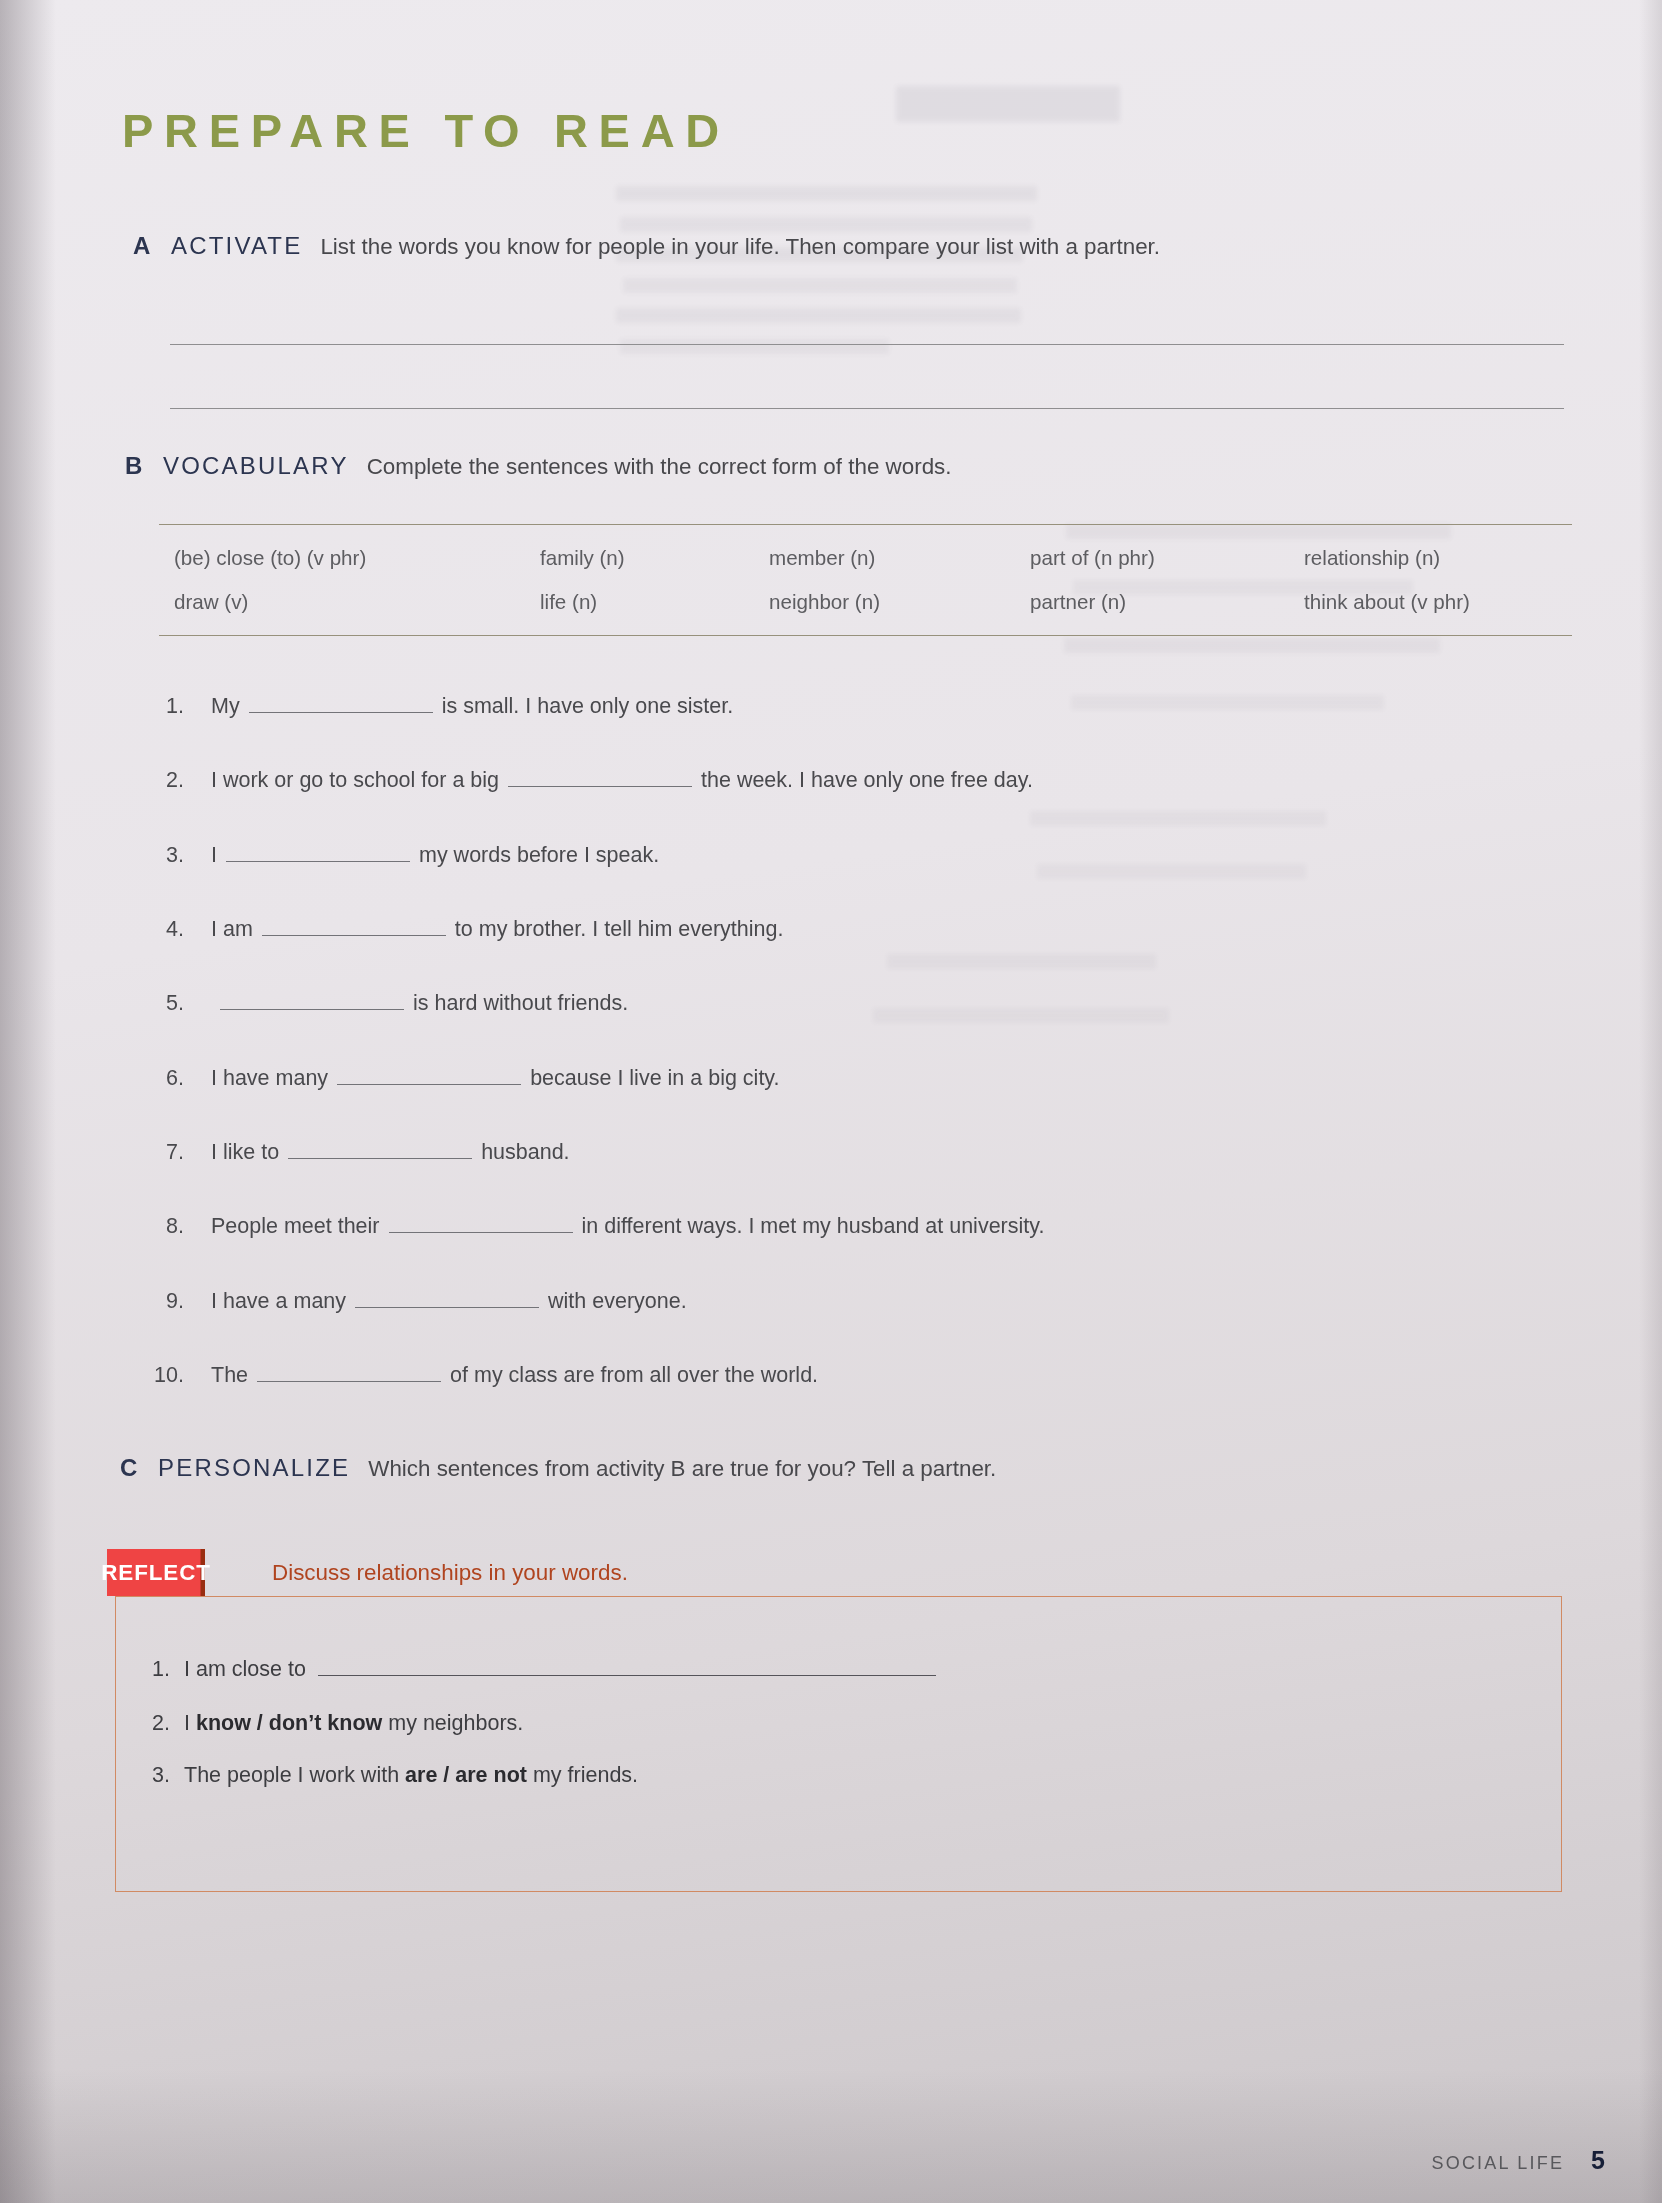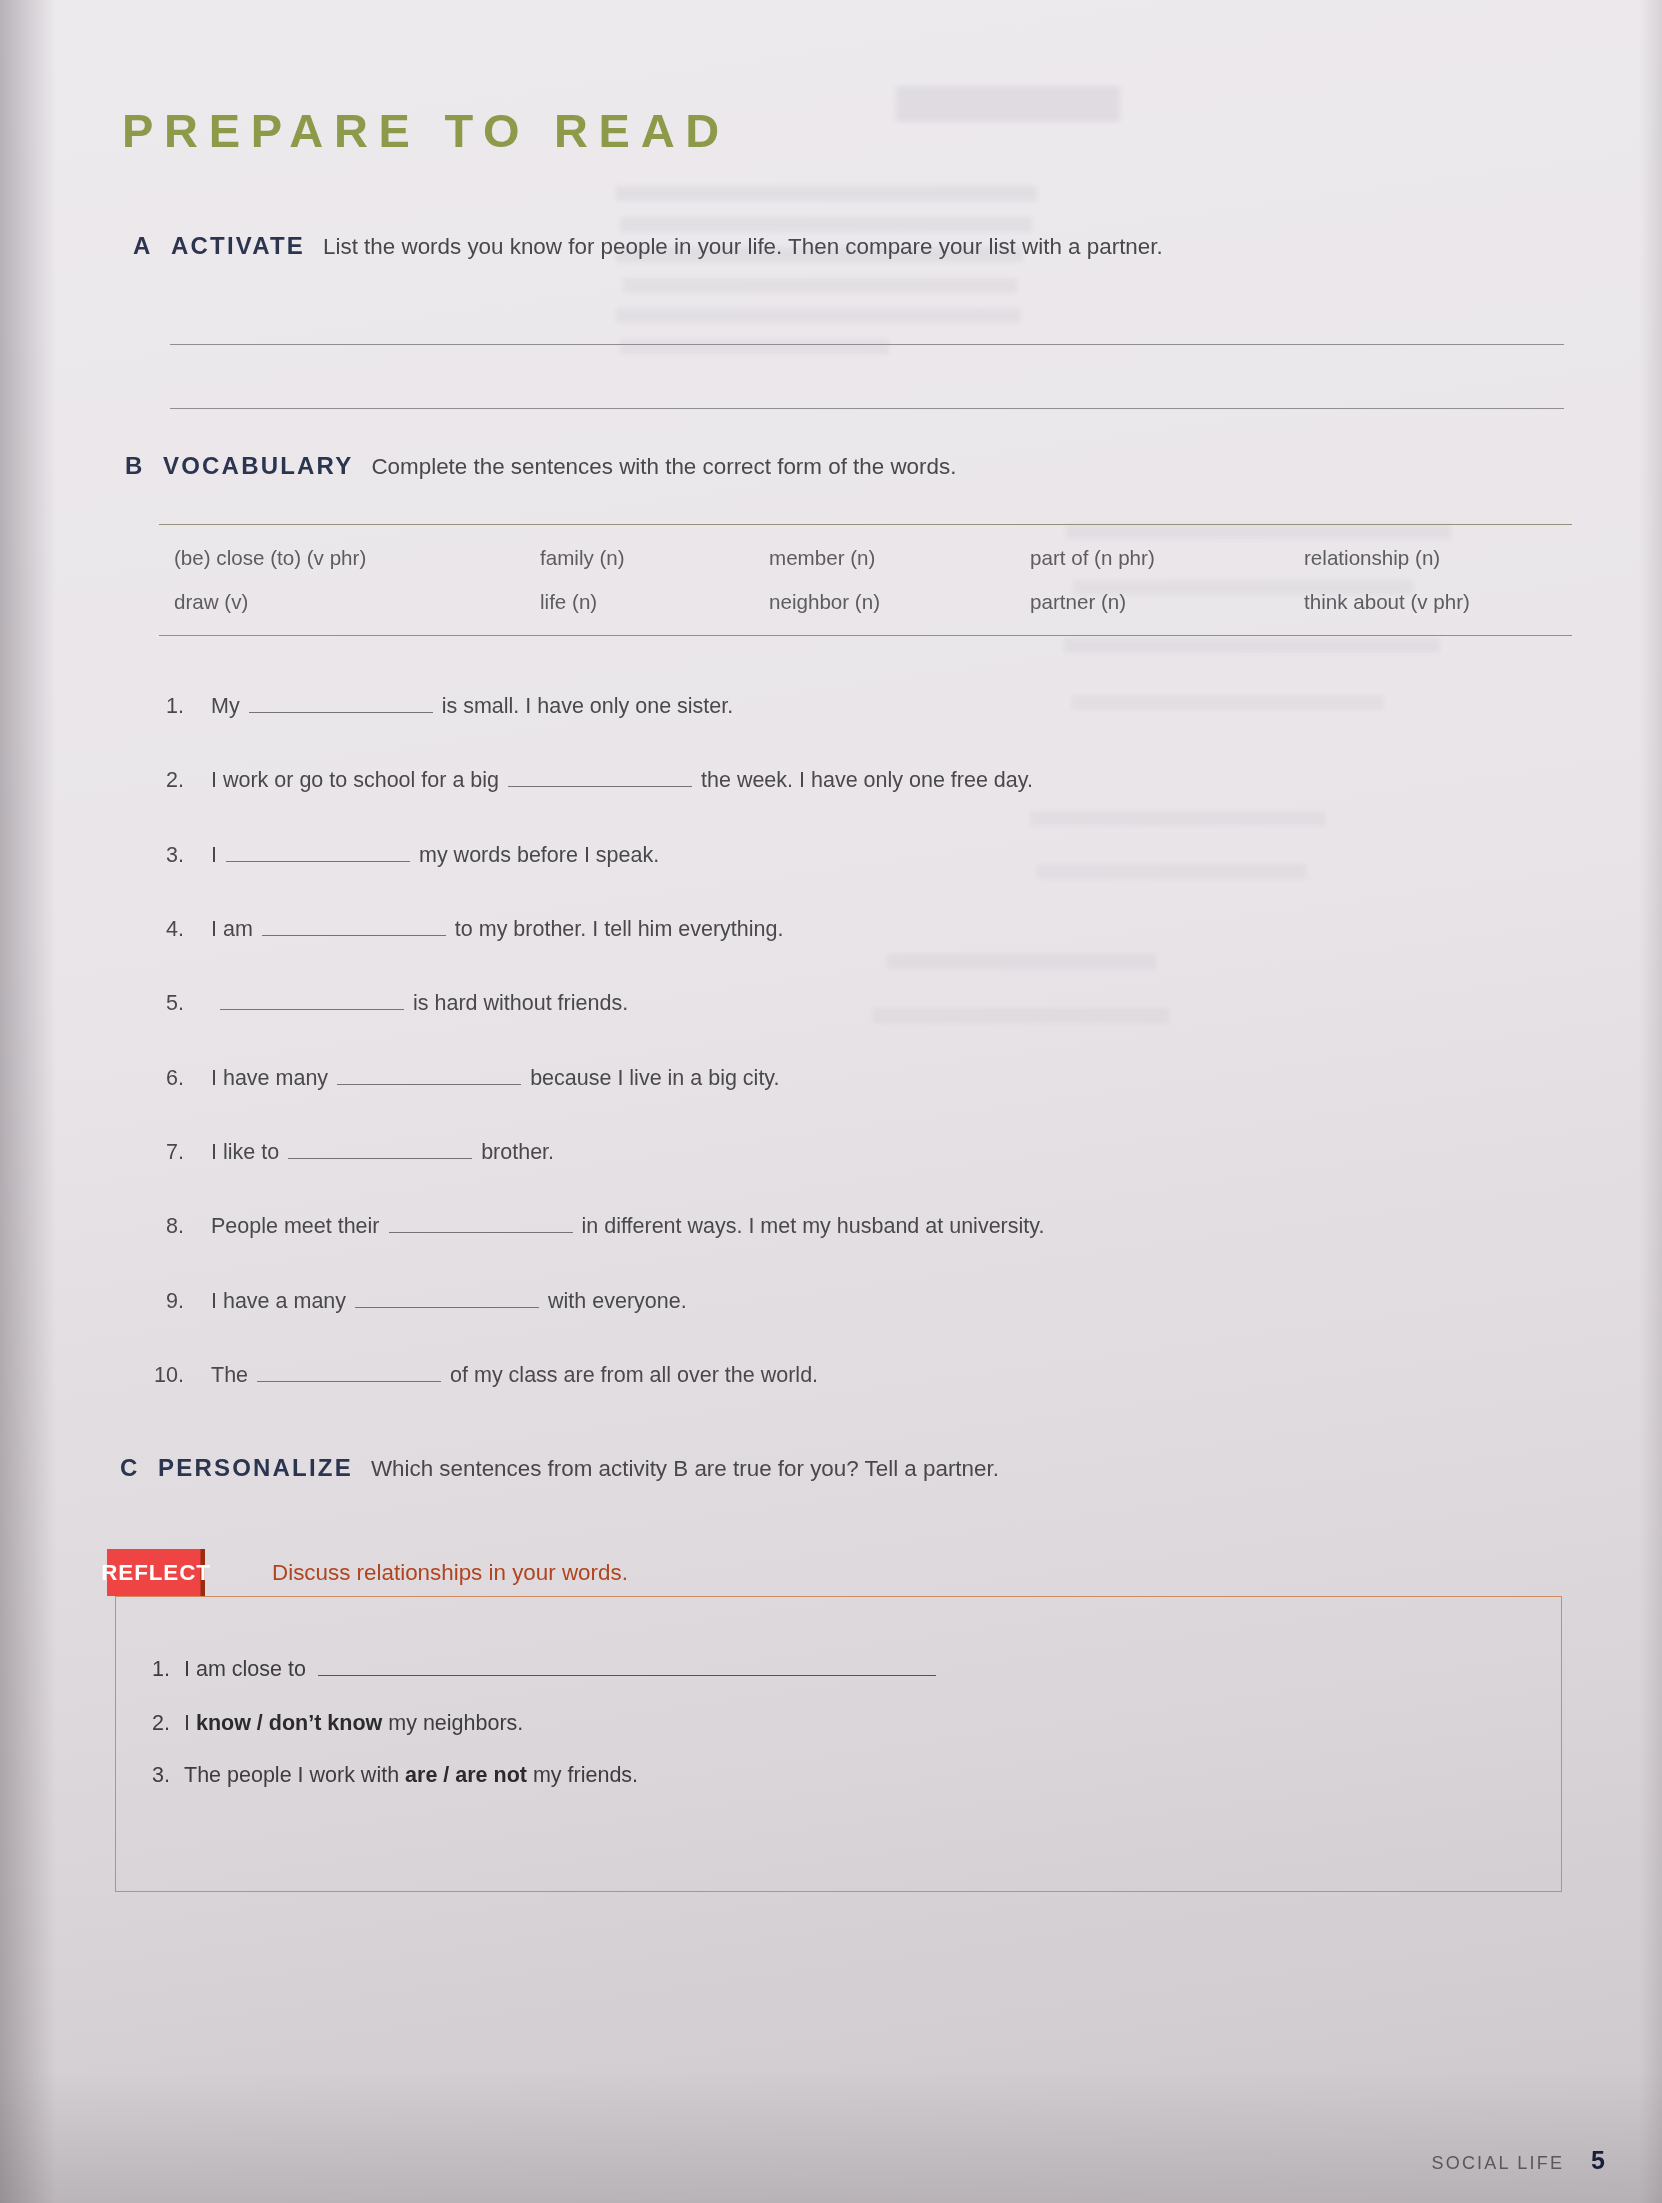--- a/index.html
+++ b/index.html
@@ -18,21 +18,21 @@
 
   .ghost{position:absolute;background:#4a4458;filter:blur(2.7px);border-radius:1.8px;pointer-events:none;}
 
   #page-title{
     position:absolute;left:122px;top:103px;
     font-size:47px;font-weight:bold;letter-spacing:10.7px;color:#8c9a4a;
   }
 
   .heading{position:absolute;display:grid;grid-template-columns:38px auto;line-height:30px;}
   .heading .letter{font-weight:bold;color:#2c3550;font-size:24px;}
-  .heading .name{font-weight:bold;color:#2c3550;font-size:24px;letter-spacing:2.2px;margin-right:18px;}
+  .heading .name{font-weight:normal;color:#2c3550;font-size:24px;letter-spacing:2.2px;margin-right:18px;}
   .heading .instr{font-size:22.4px;color:#48484c;}
   #heading-a{left:133px;top:231px;}
   #heading-a .content{max-width:1021px;}
   #heading-b{left:125px;top:451px;}
   #heading-c{left:120px;top:1453px;}
 
   .write-line{position:absolute;left:170px;width:1394px;height:0;border-bottom:1.8px solid #8f8e90;}
   #write-line-1{top:344px;}
   #write-line-2{top:408px;}
 
@@ -170,21 +170,21 @@
 <div class="b-row" id="b-row-6">
   <span class="num">6.</span>
   <span class="pre">I have many</span>
   <span class="blank"></span>
   <span class="post">because I live in a big city.</span>
 </div>
 <div class="b-row" id="b-row-7">
   <span class="num">7.</span>
   <span class="pre">I like to</span>
   <span class="blank"></span>
-  <span class="post">brother.</span>
+  <span class="post">husband.</span>
 </div>
 <div class="b-row" id="b-row-8">
   <span class="num">8.</span>
   <span class="pre">People meet their</span>
   <span class="blank"></span>
   <span class="post">in different ways. I met my husband at university.</span>
 </div>
 <div class="b-row" id="b-row-9">
   <span class="num">9.</span>
   <span class="pre">I have a many</span>

